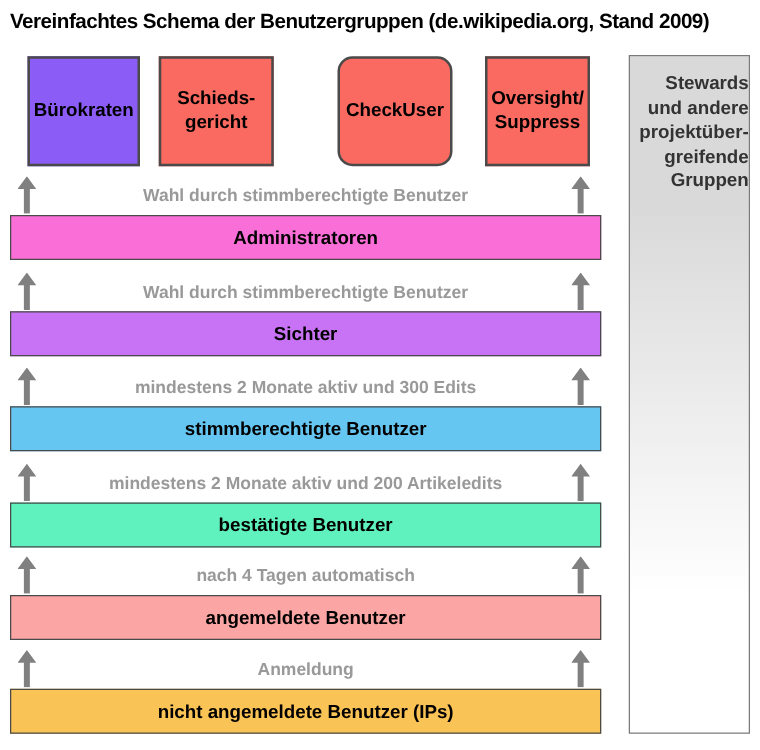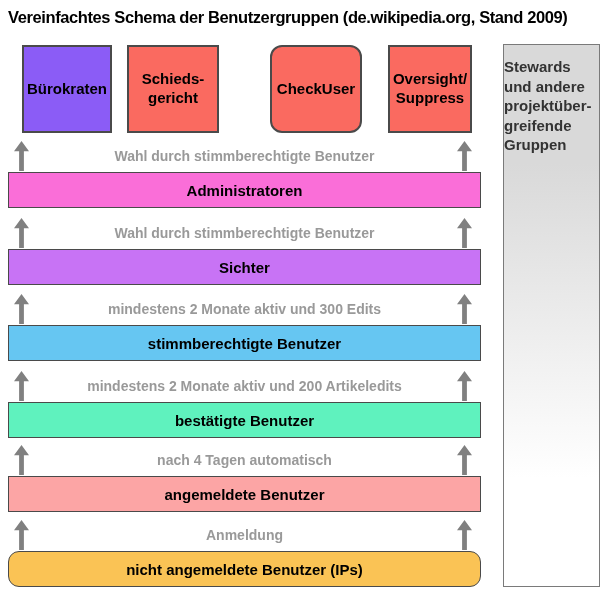--- a/index.html
+++ b/index.html
@@ -47,21 +47,21 @@
     left: 503px;
     top: 44px;
     width: 97px;
     height: 543px;
     border: 1.5px solid #7a7a7a;
     box-sizing: border-box;
     background: linear-gradient(to bottom,
       var(--c-gray_box_top, #d9d9d9) 0%,
       var(--c-gray_box_top, #d9d9d9) 22%,
       var(--c-gray_box_bottom, #ffffff) 80%);
-    text-align: left;
+    text-align: right;
     font-size: 15px;
     font-weight: bold;
     color: #333333;
     white-space: pre-line;
     line-height: 1.3;
     padding-top: 12px;
   }
   .bar {
     position: absolute;
     left: 8px;
@@ -150,15 +150,15 @@
     <span class="arrow left"></span>
     <span class="step-label">Anmeldung</span>
     <span class="arrow right"></span>
   </div>
 
   <div class="bar" style="top: 172px; background: rgb(250, 110, 216);">Administratoren</div>
   <div class="bar" style="top: 249px; background: rgb(200, 115, 245);">Sichter</div>
   <div class="bar" style="top: 325px; background: rgb(102, 198, 242);">stimmberechtigte Benutzer</div>
   <div class="bar" style="top: 402px; background: rgb(95, 242, 190); text-align: right;">bestätigte Benutzer</div>
   <div class="bar" style="top: 476px; background: #fca5a5;">angemeldete Benutzer</div>
-  <div class="bar" style="top: 551px; background: rgb(250, 195, 85); border-radius: 11px;">nicht angemeldete Benutzer (IPs)</div>
+  <div class="bar" style="top: 551px; background: rgb(250, 195, 85);">nicht angemeldete Benutzer (IPs)</div>
 
 </div>
 
 </body></html>

